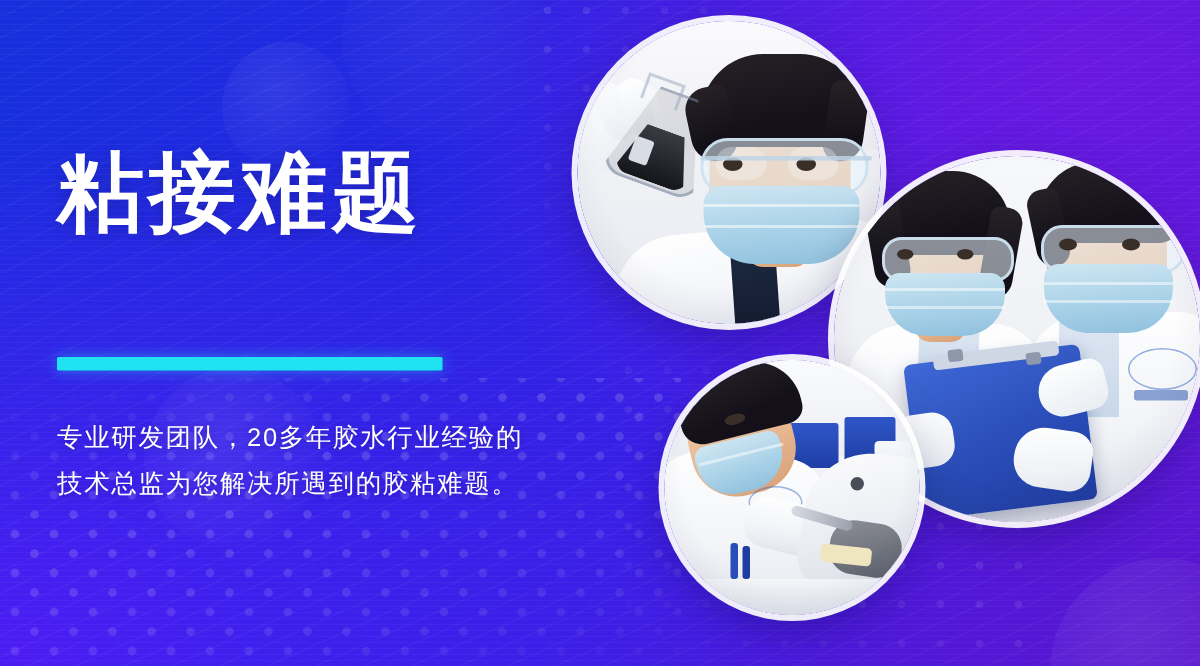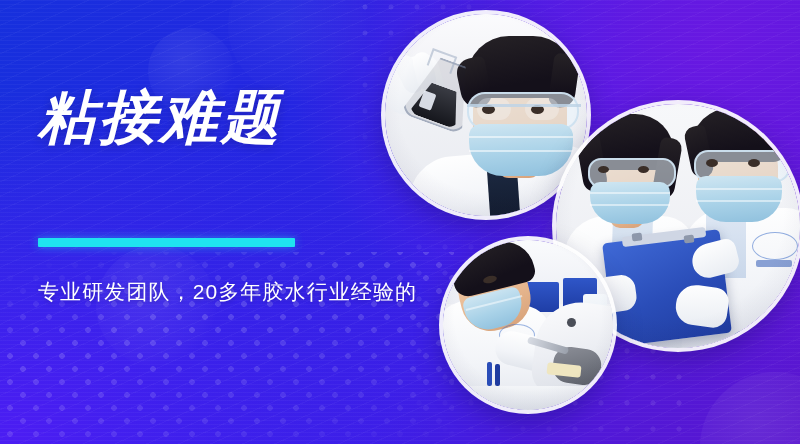--- a/index.html
+++ b/index.html
@@ -75,35 +75,35 @@
   .dots3{
     position:absolute;left:352px;top:-6px;width:120px;height:170px;
     background-image:radial-gradient(circle, rgba(255,255,255,0.12) 2.2px, rgba(255,255,255,0) 2.8px);
     background-size:26px 26px;
     -webkit-mask-image:linear-gradient(135deg, rgba(0,0,0,0.9) 8%, rgba(0,0,0,0) 78%);
     mask-image:linear-gradient(135deg, rgba(0,0,0,0.9) 8%, rgba(0,0,0,0) 78%);
     pointer-events:none;
   }
 
   
-  .copy{position:absolute;left:38px;top:84px;width:330px;font-style:italic;}
+  .copy{position:absolute;left:38px;top:96px;width:330px;}
   .headline{
     color:#ffffff;font-weight:bold;font-size:58px;line-height:66px;
     letter-spacing:3px;white-space:nowrap;
     text-shadow:0 2px 10px rgba(0,0,0,0.18);
   }
   .hl2{position:relative;}
   .cyanbar{
     position:absolute;left:38px;top:238px;width:257px;height:9px;
     background:#1fe3f0;border-radius:1px;
     box-shadow:0 0 10px rgba(31,227,240,0.45);
   }
   .sub{position:absolute;left:38px;top:276px;width:340px;}
   .sub div{
-    color:#ffffff;font-size:21px;line-height:31px;letter-spacing:1.1px;
+    color:#ffffff;font-size:17px;line-height:31px;letter-spacing:1.1px;
     white-space:nowrap;text-shadow:0 1px 5px rgba(0,0,0,0.22);
   }
 
   
   .pc{position:absolute;border-radius:50%;overflow:hidden;
       box-shadow:0 0 0 4px rgba(255,255,255,0.92), 0 10px 30px rgba(3,0,60,0.30);}
   .pc .inner{position:absolute;inset:0;border-radius:50%;overflow:hidden;}
 
   
   .c1{left:385px;top:14px;width:202px;height:202px;}
@@ -294,15 +294,16 @@
   </div>
 
   <div class="copy">
     <div class="headline">粘接难题</div>
   </div>
 
   <div class="cyanbar"></div>
 
   <div class="sub">
     <div>专业研发团队，20多年胶水行业经验的</div>
+    <div>技术总监为您解决所遇到的胶粘难题。</div>
   </div>
 
 </div>
 
 </body></html>

